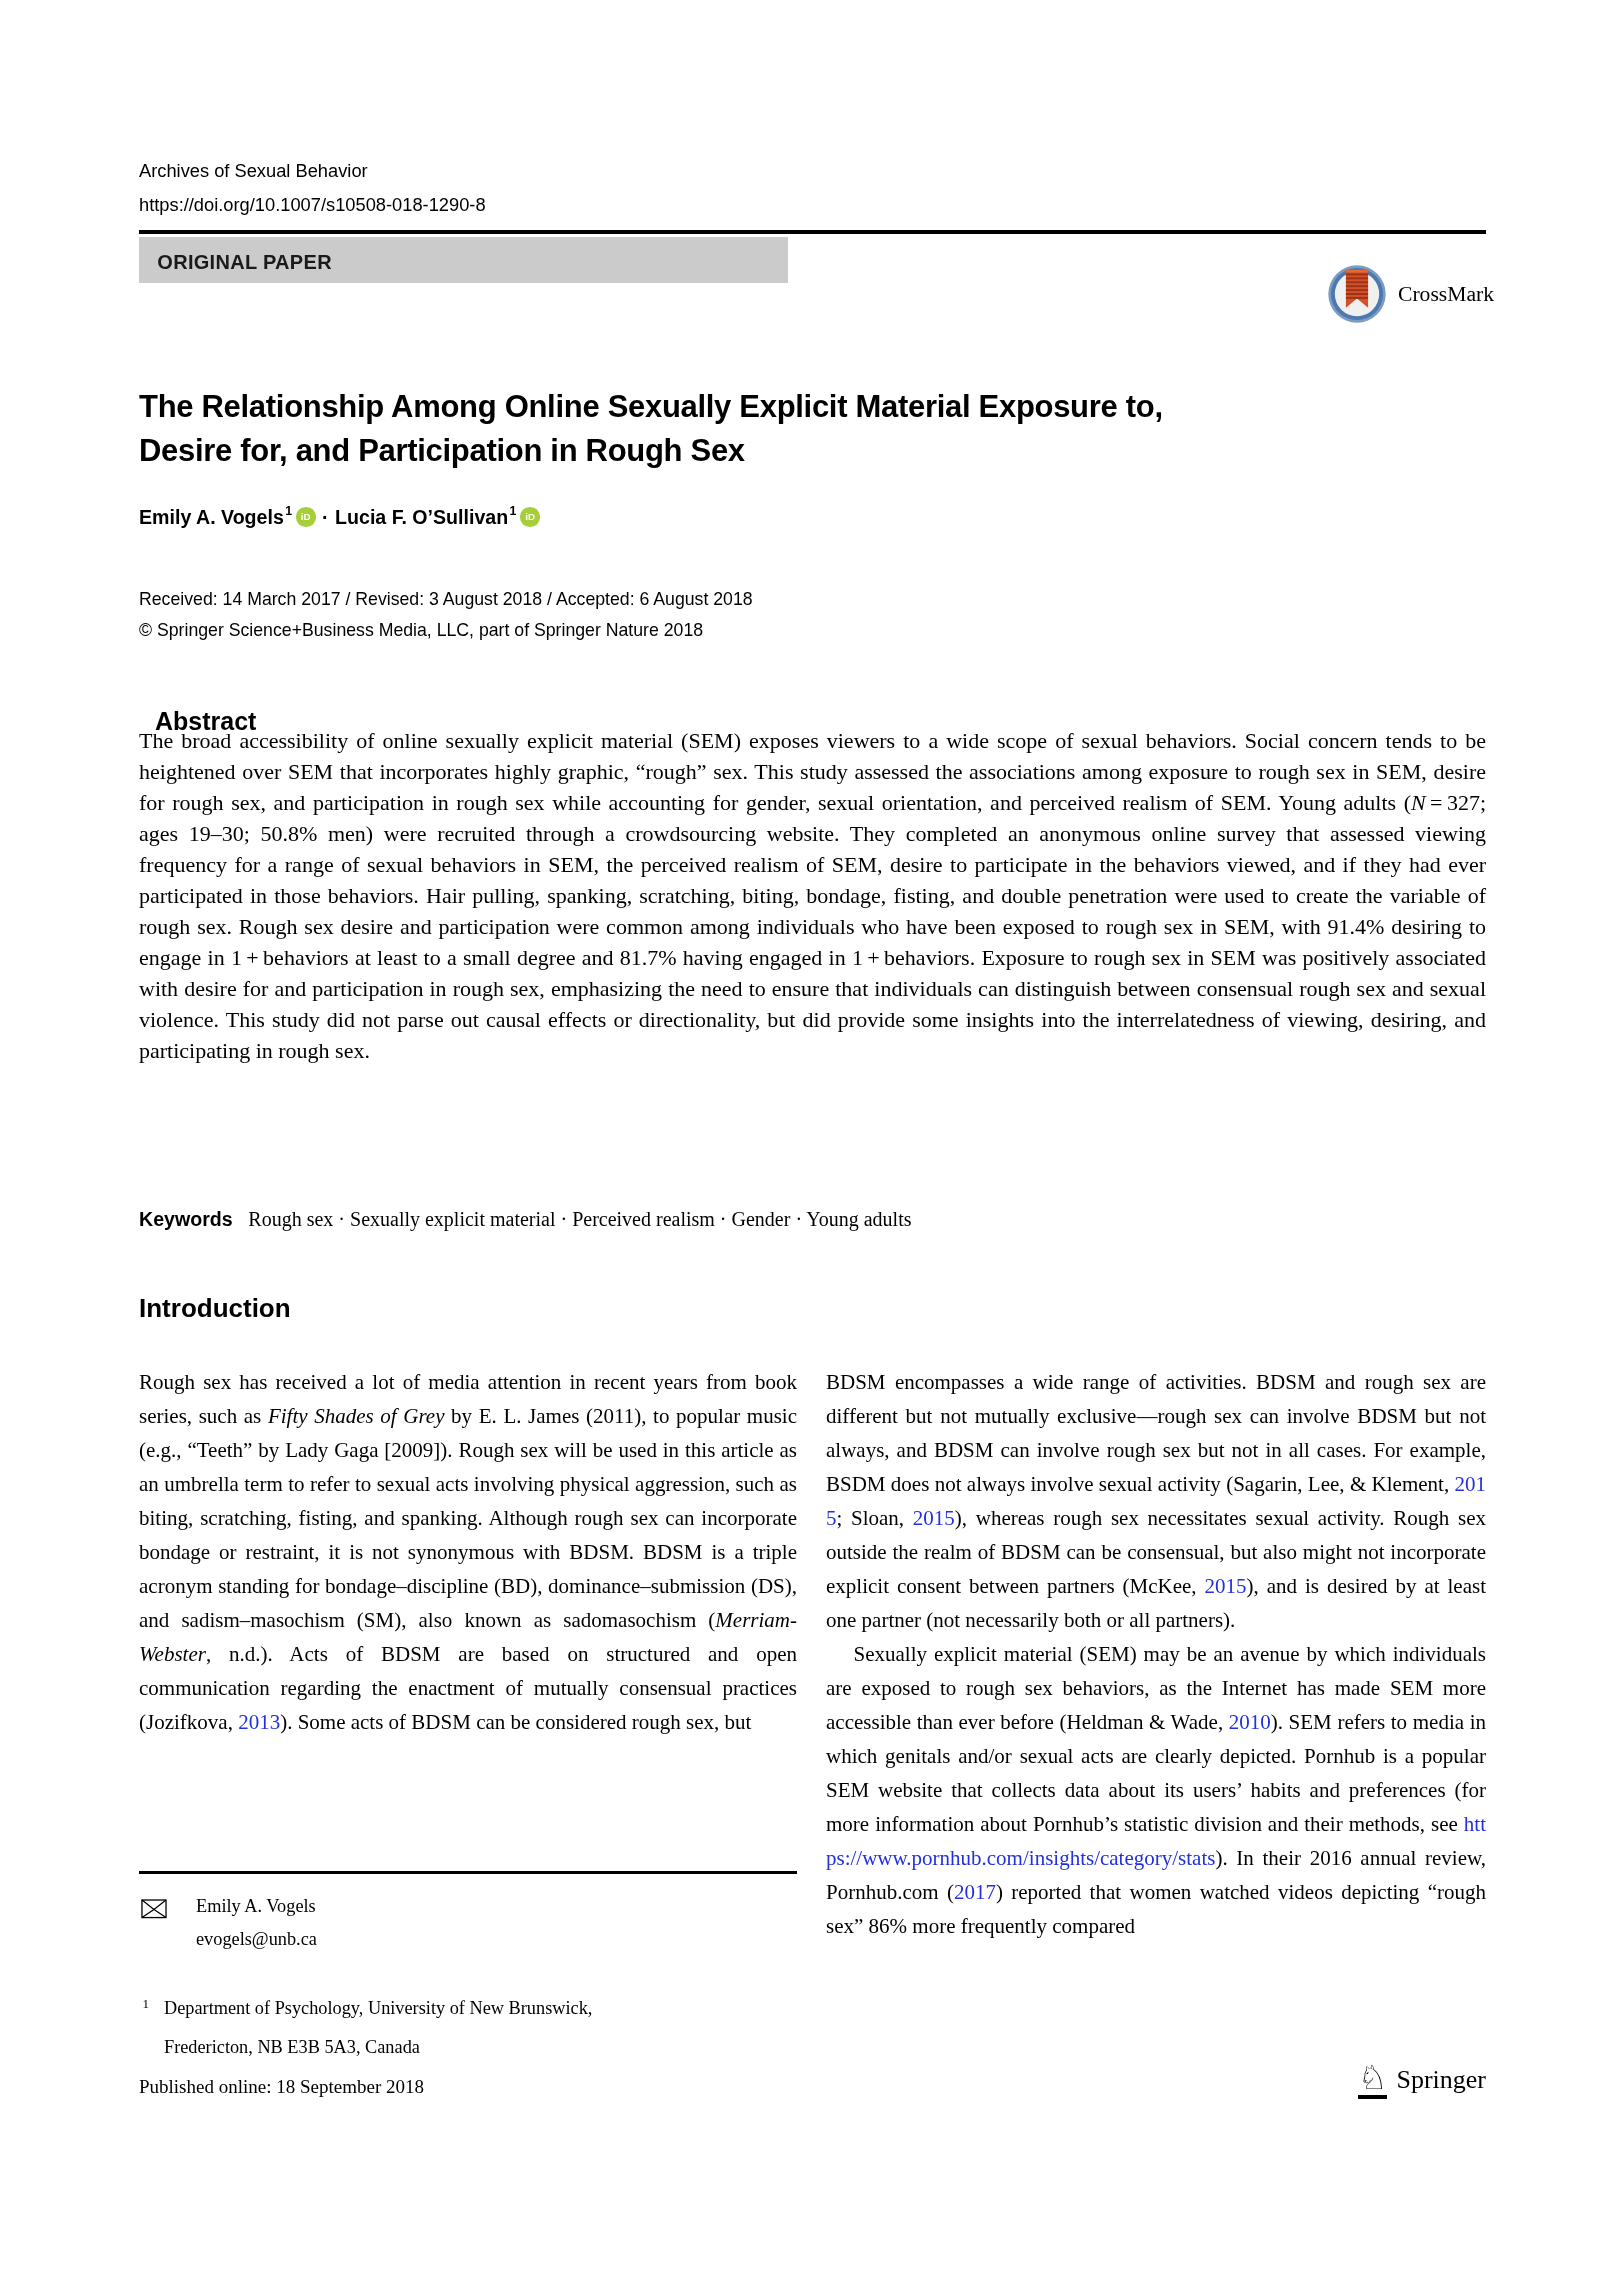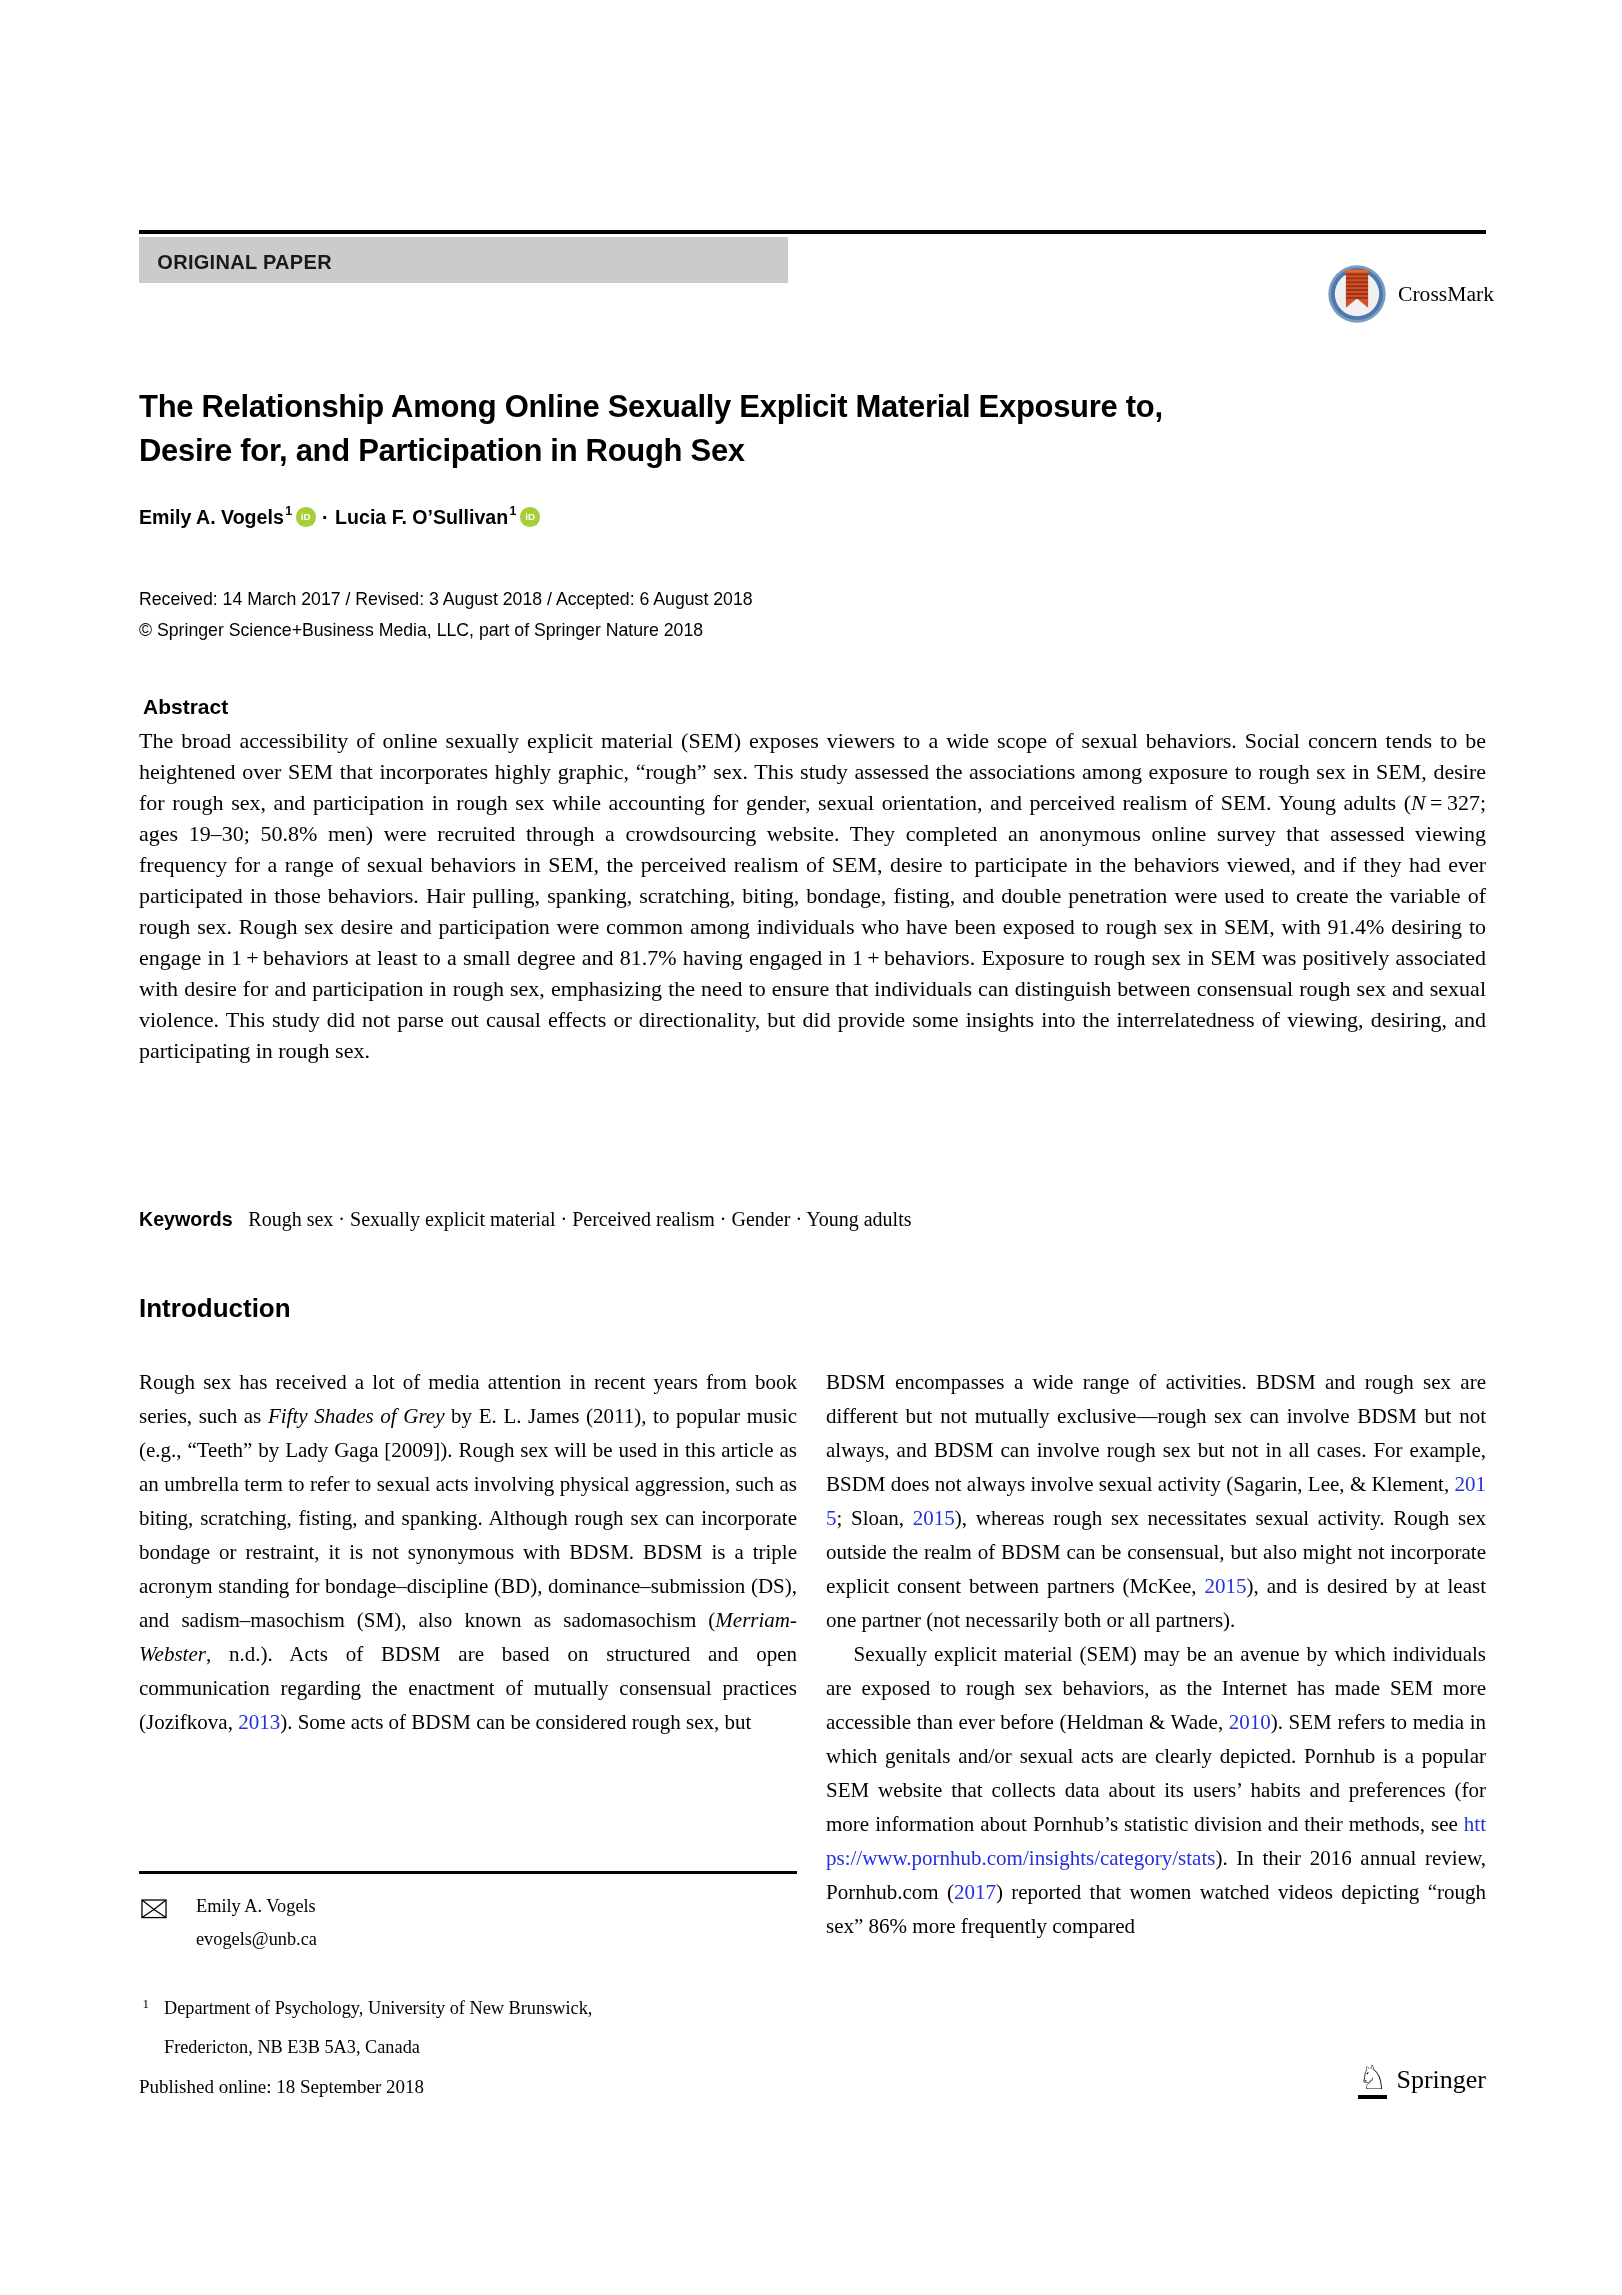--- a/index.html
+++ b/index.html
@@ -26,21 +26,21 @@
   .authors sup{font-size:12.4px;vertical-align:9.2px;margin-left:1.3px;}
   .orcid{display:inline-block;width:19.6px;height:19.6px;border-radius:50%;background:#a6ce39;color:#fff;
     font-family:"Liberation Sans",sans-serif;font-size:9.8px;font-weight:bold;text-align:center;line-height:19.6px;
     vertical-align:3.9px;margin-left:3.9px;}
   .authors .sep{margin:0 6.5px;font-weight:bold;}
 
   .history{position:absolute;left:139px;top:584px;font-family:"Liberation Sans",sans-serif;
     font-size:17.7px;line-height:31px;}
 
   .abstract-h{position:absolute;left:139px;top:691px;font-family:"Liberation Sans",sans-serif;
-    font-weight:bold;font-size:21px;margin:4px;}
+    font-weight:bold;font-size:25px;margin:16px;}
   .abstract-p{position:absolute;left:139px;top:725px;width:1347px;margin:0;
     font-size:22px;line-height:31px;text-align:justify;}
 
   .keywords{position:absolute;left:139px;top:1208px;width:1347px;font-size:20px;}
   .keywords .kw-label{font-family:"Liberation Sans",sans-serif;font-weight:bold;font-size:19.6px;margin-right:15.7px;}
 
   .intro-h{position:absolute;left:139px;top:1293px;margin:0;
     font-family:"Liberation Sans",sans-serif;font-weight:bold;font-size:26px;}
 
   .col{position:absolute;top:1365px;font-size:21px;line-height:34px;text-align:justify;}
@@ -69,20 +69,24 @@
 
   .watermark{position:absolute;left:800px;top:2224px;width:823px;height:58px;background:#cbcbcb;
     color:#ffffff;font-family:"Liberation Sans",sans-serif;font-size:39px;line-height:58px;
     white-space:nowrap;overflow:hidden;padding-left:3.9px;box-sizing:border-box;}
 </style>
 </head>
 <body>
 
 <div class="page">
 
+  <div class="journal-head">
+    <div>Archives of Sexual Behavior</div>
+    <div>https://doi.org/10.1007/s10508-018-1290-8</div>
+  </div>
 
   <div class="top-rule"></div>
 
   <div class="type-box">
     <span>ORIGINAL PAPER</span>
   </div>
 
   <div class="crossmark">
     <span>
       <svg width="60" height="60" viewBox="0 0 92 92">

